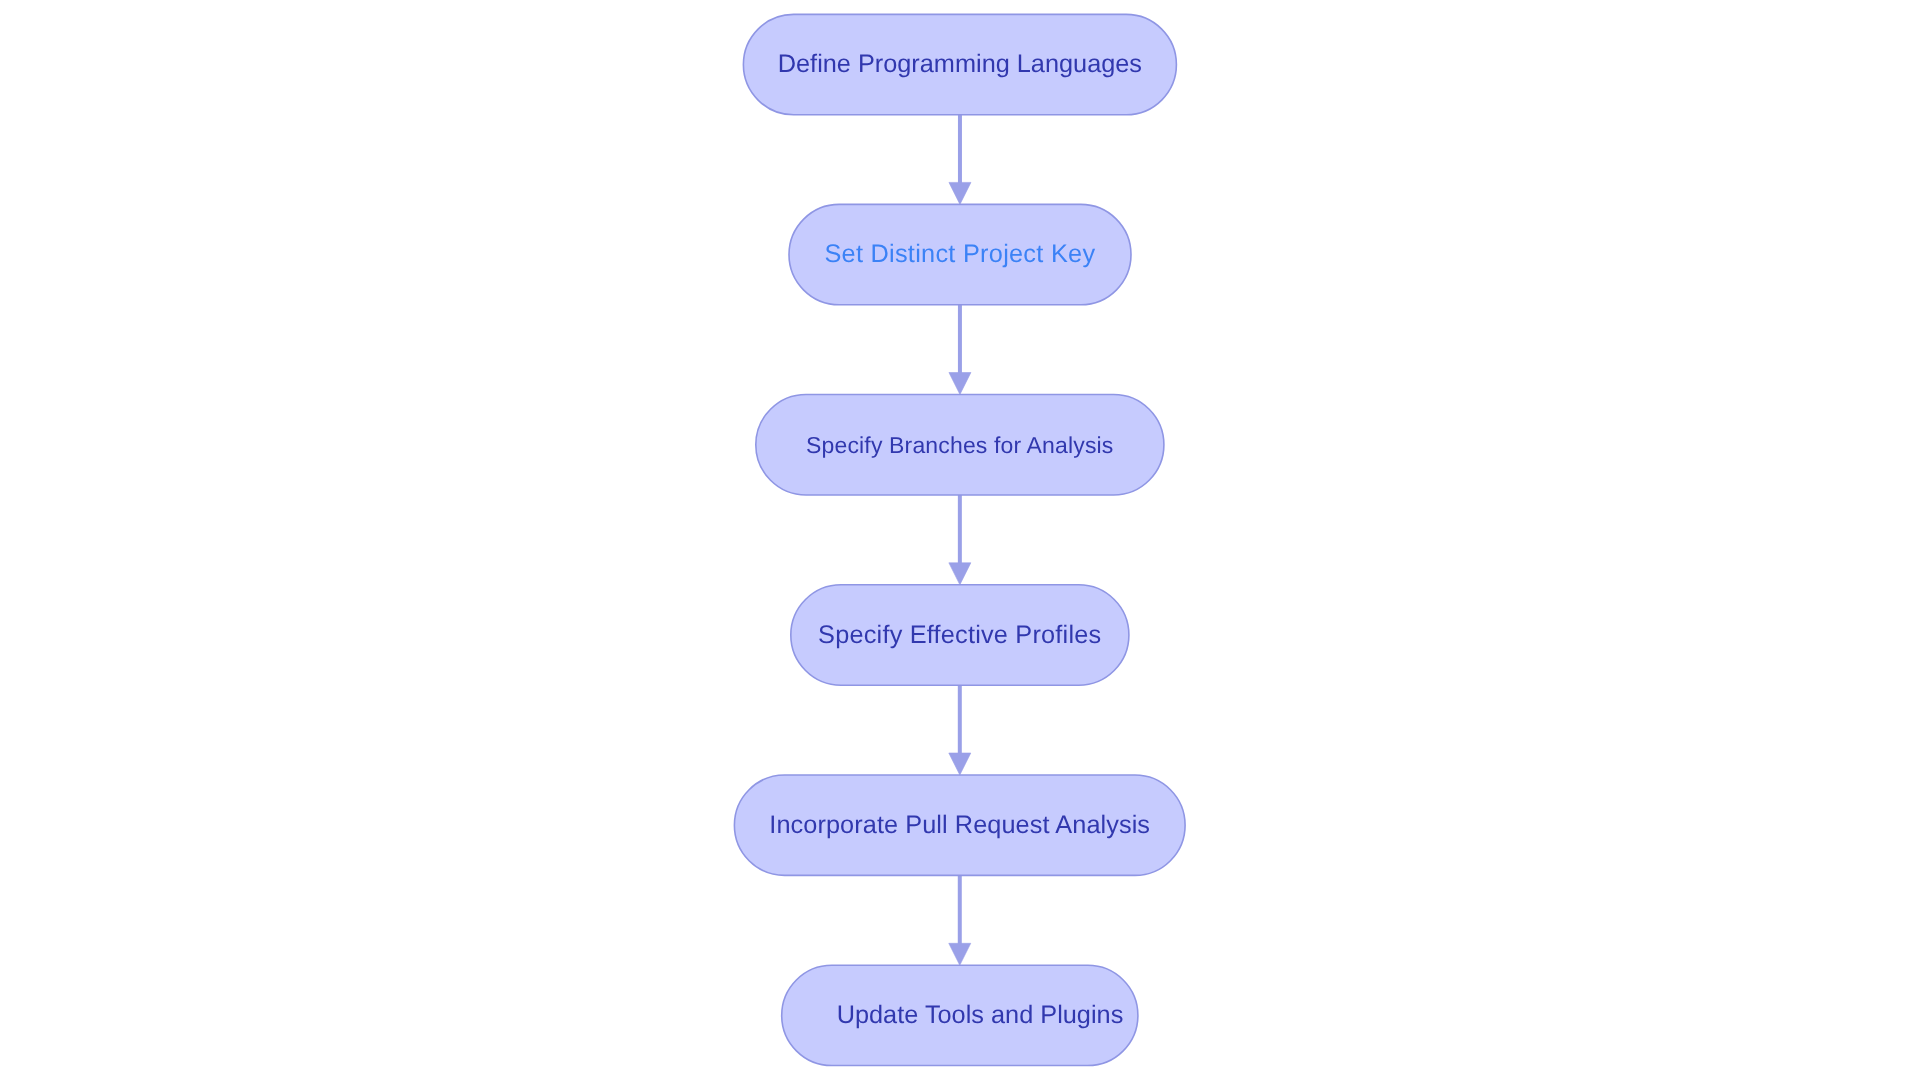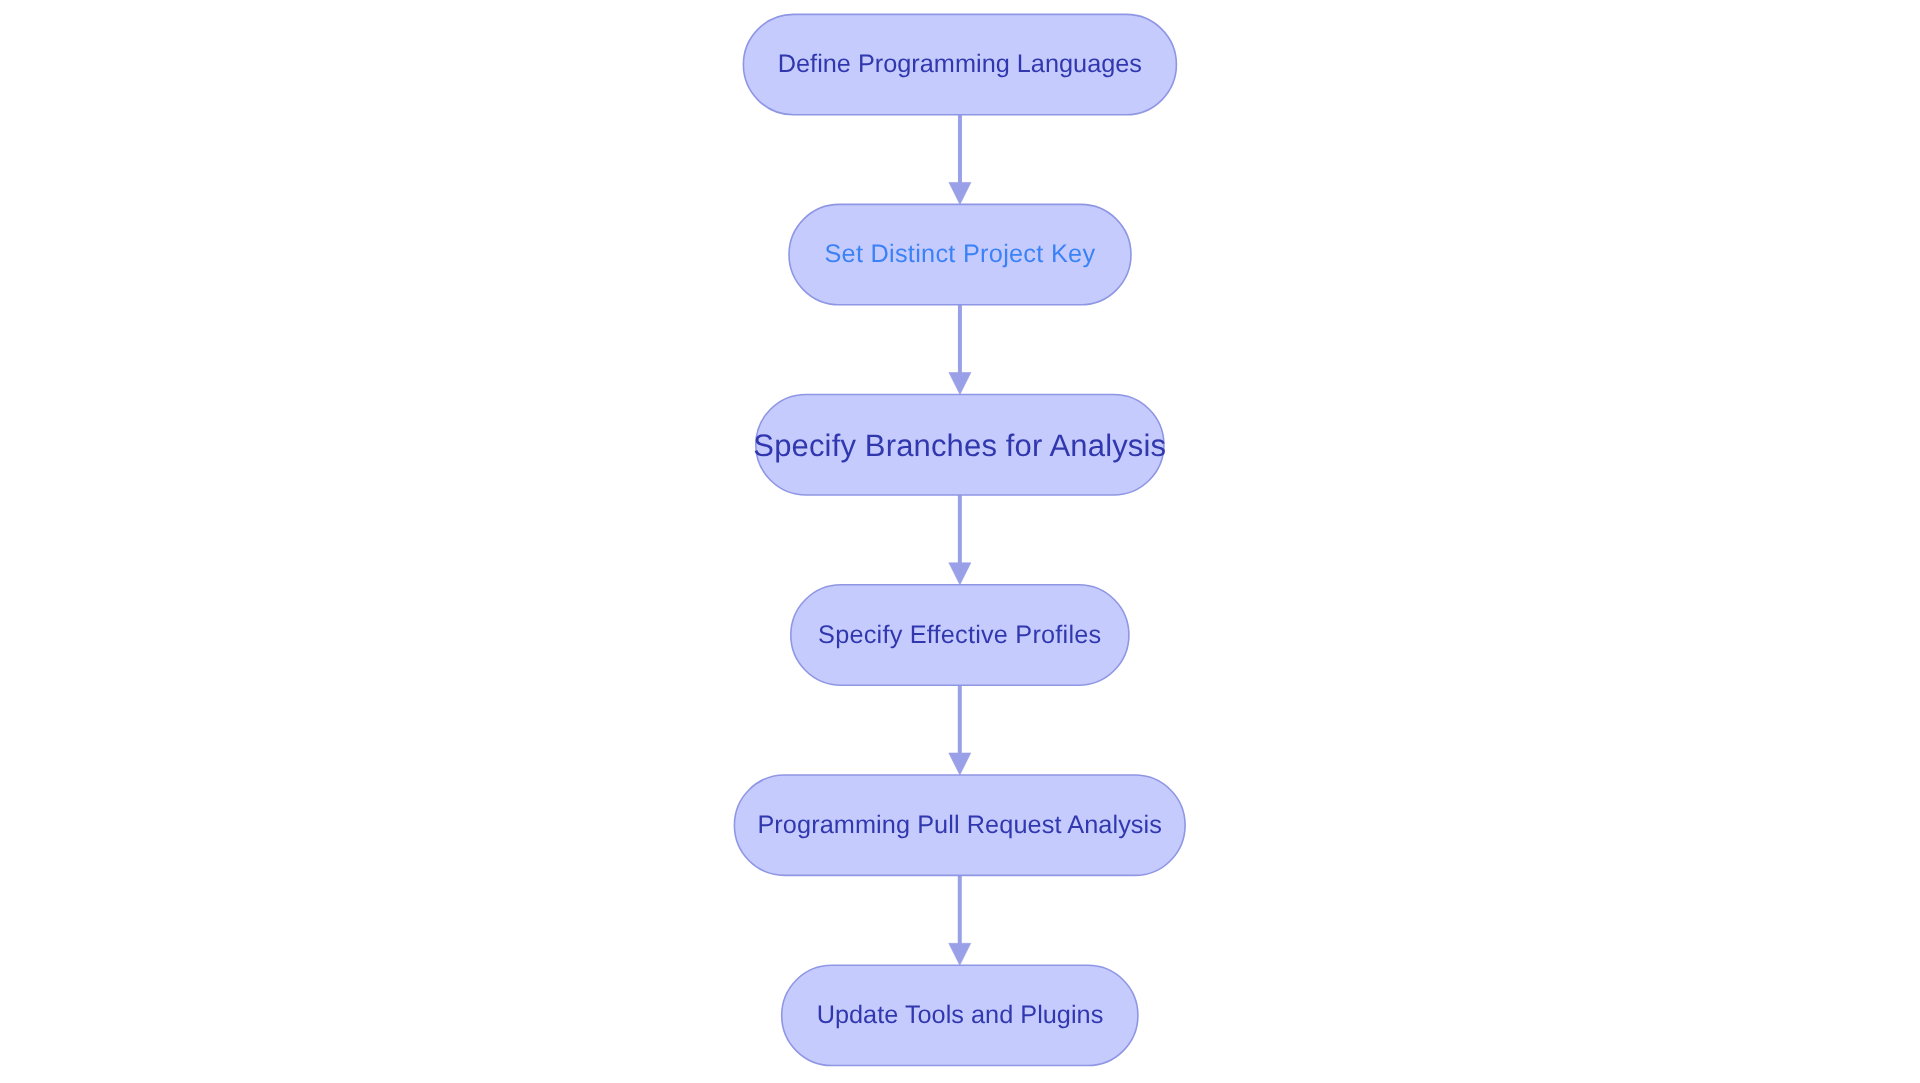--- a/index.html
+++ b/index.html
@@ -84,18 +84,18 @@
       <rect class="node-shape" x="755.8" y="394.5" width="408.1" height="100.5" rx="50.25" ry="50.25" fill="#c6cbfe" stroke="#8f96e4" stroke-width="1.6"></rect>
       <rect class="node-shape" x="790.8" y="584.8" width="338.1" height="100.4" rx="50.2" ry="50.2" fill="#c6cbfe" stroke="#8f96e4" stroke-width="1.6"></rect>
       <rect class="node-shape" x="734.4" y="775" width="450.7" height="100.4" rx="50.2" ry="50.2" fill="#c6cbfe" stroke="#8f96e4" stroke-width="1.6"></rect>
       <rect class="node-shape" x="781.6999999999999" y="965.3" width="356.2" height="100.2" rx="50.1" ry="50.1" fill="#c6cbfe" stroke="#8f96e4" stroke-width="1.6"></rect>
     </g>
   </svg>
 
   <div id="label-layer">
     <div class="node-label" style="font-size: 25.3px; color: rgb(49, 56, 174); letter-spacing: 0px; left: 959.9px; top: 65.1px; transform: translate(calc(-50% + 0px), -50%);">Define Programming Languages</div>
     <div class="node-label" style="font-size: 25.3px; color: #3b82f6; letter-spacing: 0.275px; left: 960px; top: 255.1px; transform: translate(calc(-50% - 0.1375px), -50%);">Set Distinct Project Key</div>
-    <div class="node-label" style="font-size: 31px; color: rgb(49, 56, 174); letter-spacing: 0.155px; left: 959.85px; top: 445.25px; transform: translate(calc(-50% - 0.0775px), -50%); text-align: center;">Specify Branches for Analysis</div>
+    <div class="node-label" style="font-size: 23px; color: rgb(49, 56, 174); letter-spacing: 0.155px; left: 959.85px; top: 445.25px; transform: translate(calc(-50% - 0.0775px), -50%); text-align: center;">Specify Branches for Analysis</div>
     <div class="node-label" style="font-size: 25.3px; color: rgb(49, 56, 174); letter-spacing: 0.204px; left: 959.85px; top: 635.5px; transform: translate(calc(-50% - 0.102px), -50%);">Specify Effective Profiles</div>
-    <div class="node-label" style="font-size: 25.3px; color: rgb(49, 56, 174); letter-spacing: 0.076px; left: 959.75px; top: 825.7px; transform: translate(calc(-50% - 0.038px), -50%);">Programming Pull Request Analysis</div>
-    <div class="node-label" style="font-size: 25.3px; color: rgb(49, 56, 174); letter-spacing: 0.008px; left: 960px; top: 1015.9px; transform: translate(calc(-50% - 0.004px), -50%);">Update Tools and Plugins</div>
+    <div class="node-label" style="font-size: 25.3px; color: rgb(49, 56, 174); letter-spacing: 0.076px; left: 959.75px; top: 825.7px; transform: translate(calc(-50% - 0.038px), -50%);">Incorporate Pull Request Analysis</div>
+    <div class="node-label" style="font-size: 25.3px; color: rgb(49, 56, 174); letter-spacing: 0.008px; left: 980px; top: 1015.9px; transform: translate(calc(-50% - 0.004px), -50%);">Update Tools and Plugins</div>
   </div>
 </div>
 
 </body></html>

